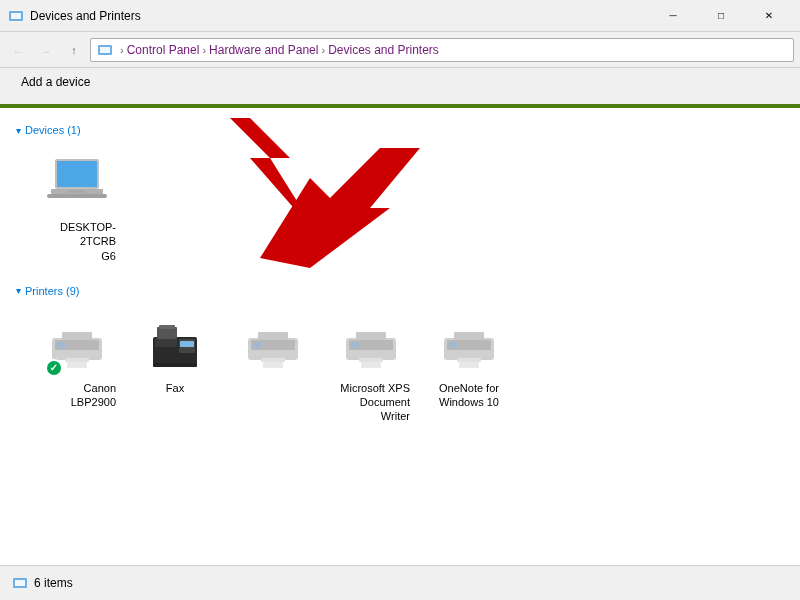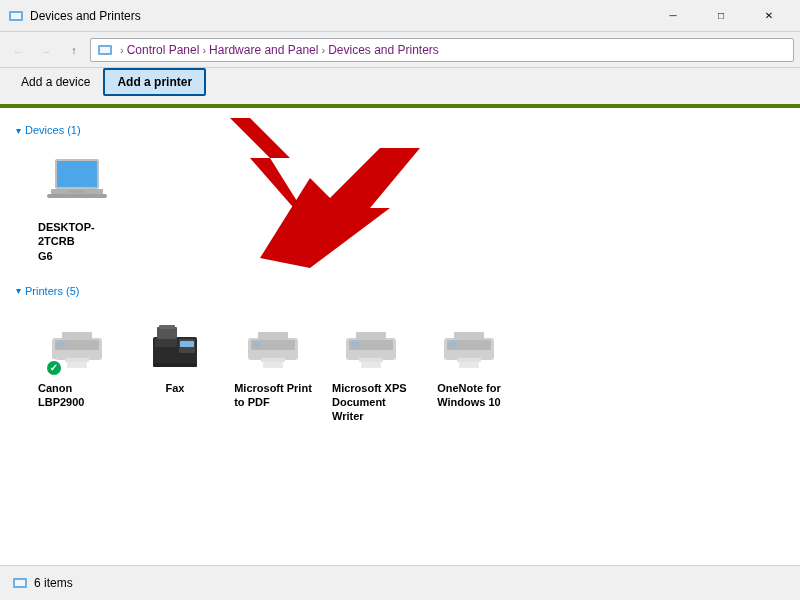--- a/index.html
+++ b/index.html
@@ -161,26 +161,25 @@
     .device-icon {
       width: 64px;
       height: 64px;
       display: flex;
       align-items: center;
       justify-content: center;
       position: relative;
       margin-bottom: 4px;
     }
     .device-label {
-      text-align: left;
+      text-align: right;
       font-size: 11px;
       color: #000;
       line-height: 1.3;
       word-break: break-word;
-      font-weight: bold;
     }
 
     
     .status-ok {
       position: absolute;
       bottom: 0;
       left: 0;
       width: 18px;
       height: 18px;
       background: #00a651;
@@ -254,21 +253,20 @@
     <span class="path-segment">Control Panel</span>
     <span class="path-sep">›</span>
     <span class="path-segment">Hardware and Panel</span>
     <span class="path-sep">›</span>
     <span class="path-segment active">Devices and Printers</span>
   </div>
 </div>
 
 <div class="toolbar">
   <button class="toolbar-btn">Add a device</button>
-  <button class="toolbar-btn active">Add a printer</button>
 </div>
 
 <div class="main-content">
 
   <div class="arrow-annotation">
     <svg width="200" height="120" viewBox="0 0 200 120">
       <polygon points="180,10 80,110 120,110 60,10 100,10 160,110 200,110" fill="red" opacity="0.0"></polygon>
 
       <polygon points="40,110 90,30 110,50 160,0 200,0 150,60 170,60 90,120" fill="#cc0000"></polygon>
     </svg>
@@ -293,21 +291,21 @@
 
           <rect x="22" y="33" width="16" height="3" rx="1" fill="#a8a8a8"></rect>
         </svg>
       </div>
       <span class="device-label">DESKTOP-2TCRB<br>G6</span>
     </div>
   </div>
 
   <div class="section-header">
     <span class="chevron">▾</span>
-    <span class="section-title">Printers (5)</span>
+    <span class="section-title">Printers (9)</span>
   </div>
 
   <div class="items-grid">
 
     <div class="device-item">
       <div class="device-icon" style="position:relative;">
         <svg width="60" height="50" viewBox="0 0 60 50">
           <rect x="5" y="18" width="50" height="22" rx="3" fill="#d0d0d0"></rect>
           <rect x="8" y="20" width="44" height="10" rx="1" fill="#b8b8b8"></rect>
           <rect x="15" y="12" width="30" height="8" rx="1" fill="#c8c8c8"></rect>
@@ -344,21 +342,20 @@
       <div class="device-icon">
         <svg width="60" height="50" viewBox="0 0 60 50">
           <rect x="5" y="18" width="50" height="22" rx="3" fill="#d0d0d0"></rect>
           <rect x="8" y="20" width="44" height="10" rx="1" fill="#b8b8b8"></rect>
           <rect x="15" y="12" width="30" height="8" rx="1" fill="#c8c8c8"></rect>
           <rect x="18" y="38" width="24" height="4" rx="1" fill="#e0e0e0"></rect>
           <rect x="20" y="42" width="20" height="6" rx="1" fill="#e8e8e8"></rect>
           <rect x="10" y="22" width="8" height="6" rx="1" fill="#a0b8d0"></rect>
         </svg>
       </div>
-      <span class="device-label">Microsoft Print<br>to PDF</span>
     </div>
 
     <div class="device-item">
       <div class="device-icon">
         <svg width="60" height="50" viewBox="0 0 60 50">
           <rect x="5" y="18" width="50" height="22" rx="3" fill="#d0d0d0"></rect>
           <rect x="8" y="20" width="44" height="10" rx="1" fill="#b8b8b8"></rect>
           <rect x="15" y="12" width="30" height="8" rx="1" fill="#c8c8c8"></rect>
           <rect x="18" y="38" width="24" height="4" rx="1" fill="#e0e0e0"></rect>
           <rect x="20" y="42" width="20" height="6" rx="1" fill="#e8e8e8"></rect>

